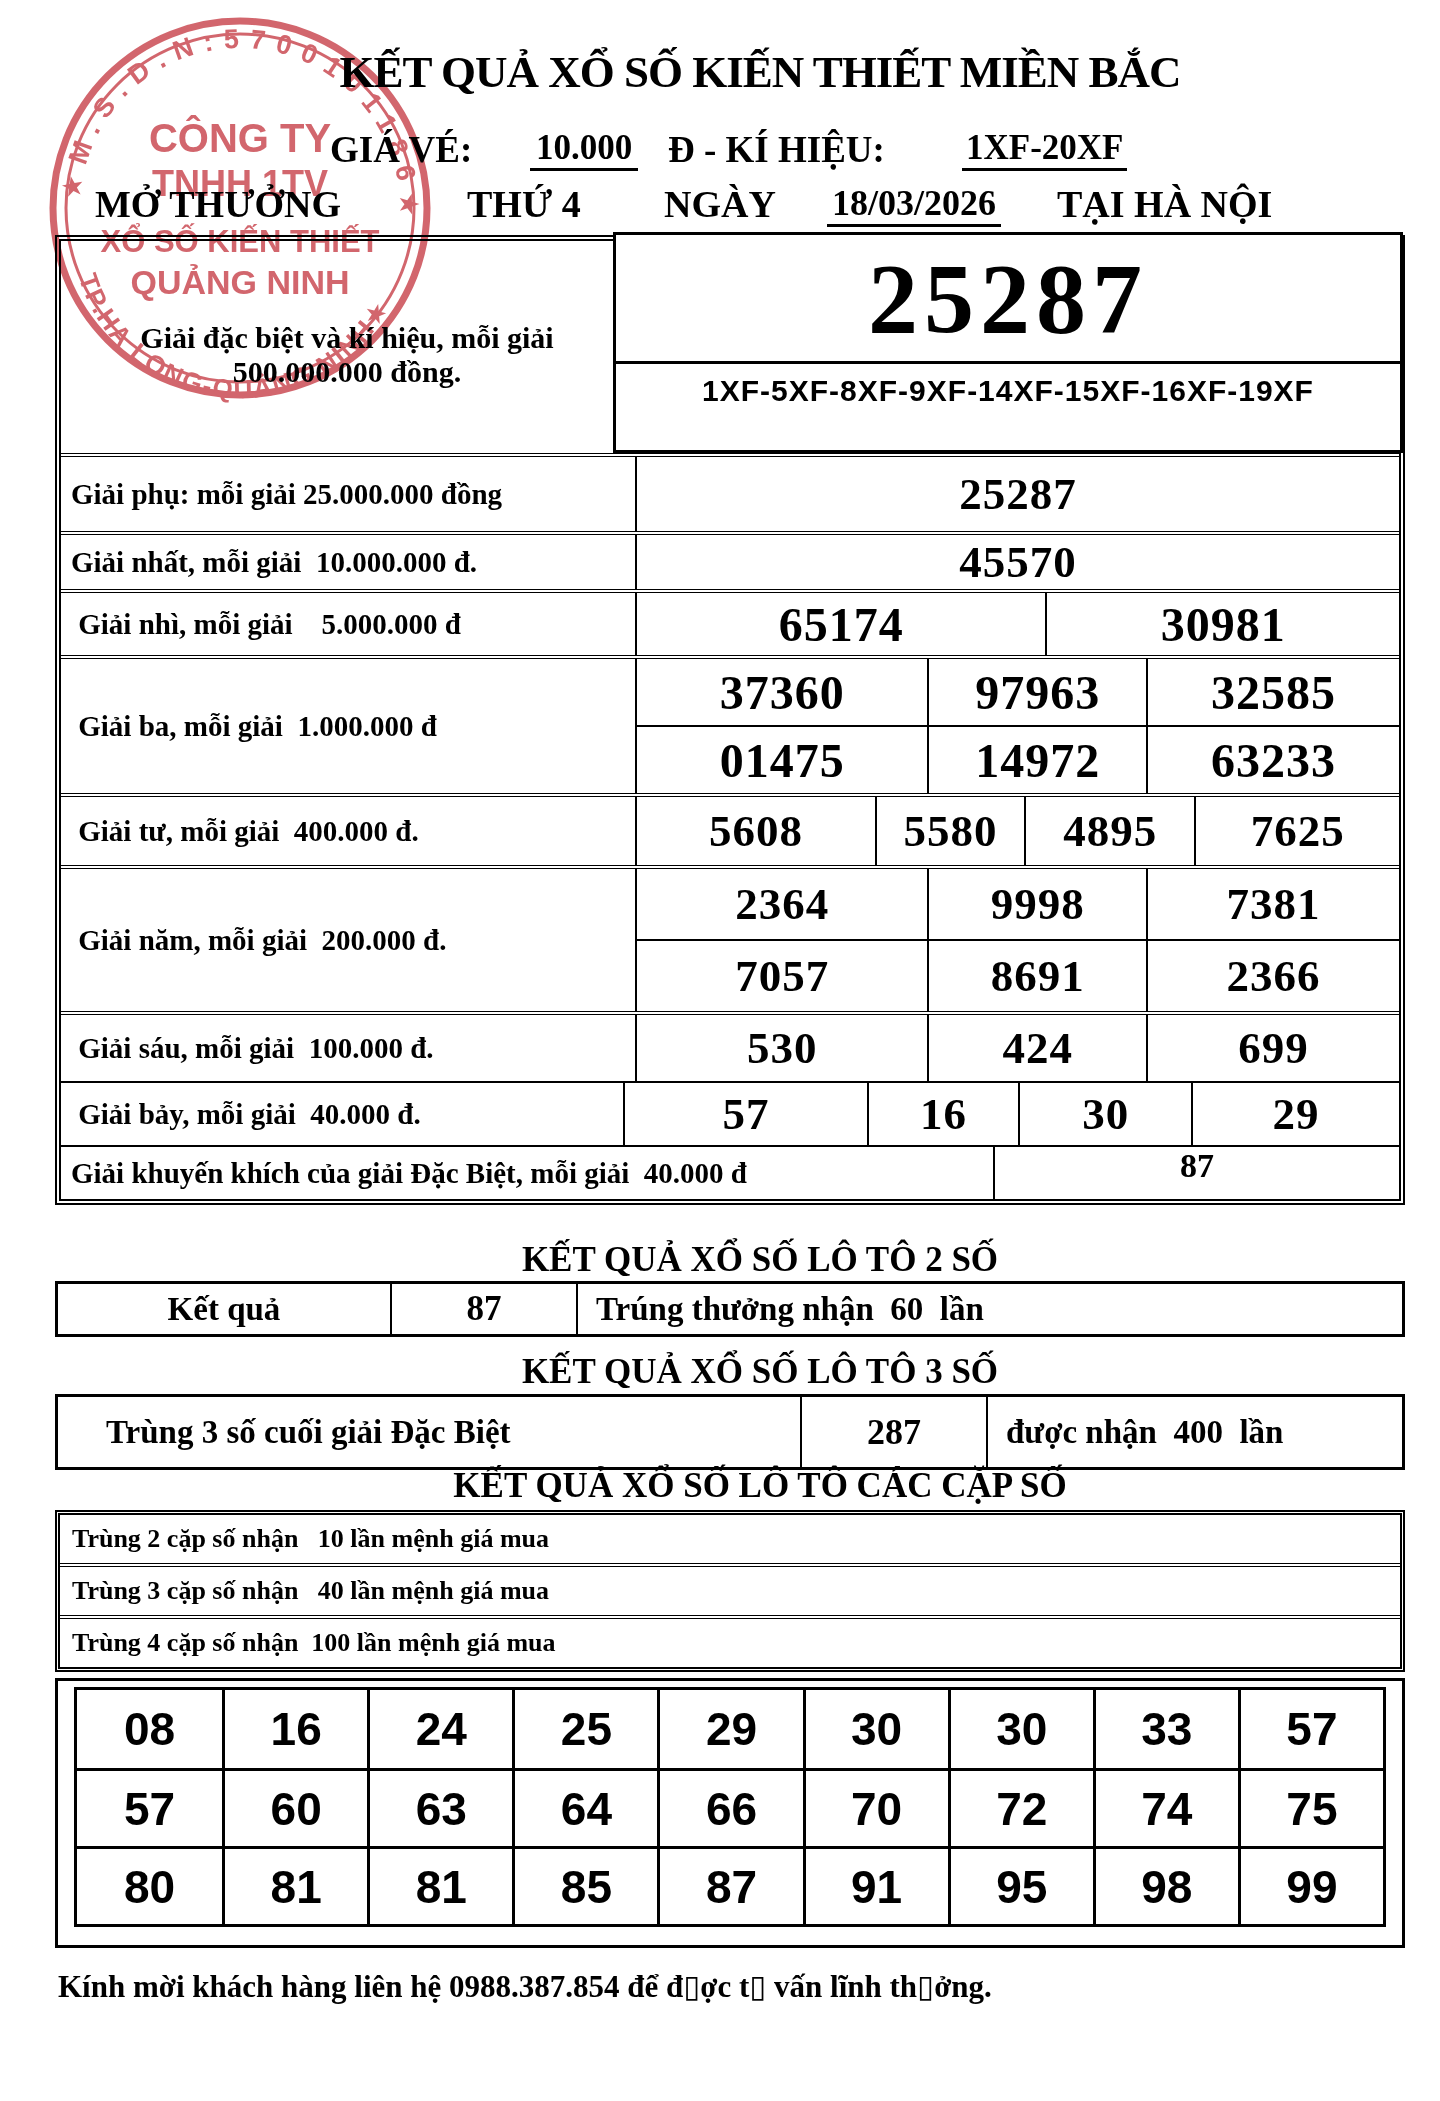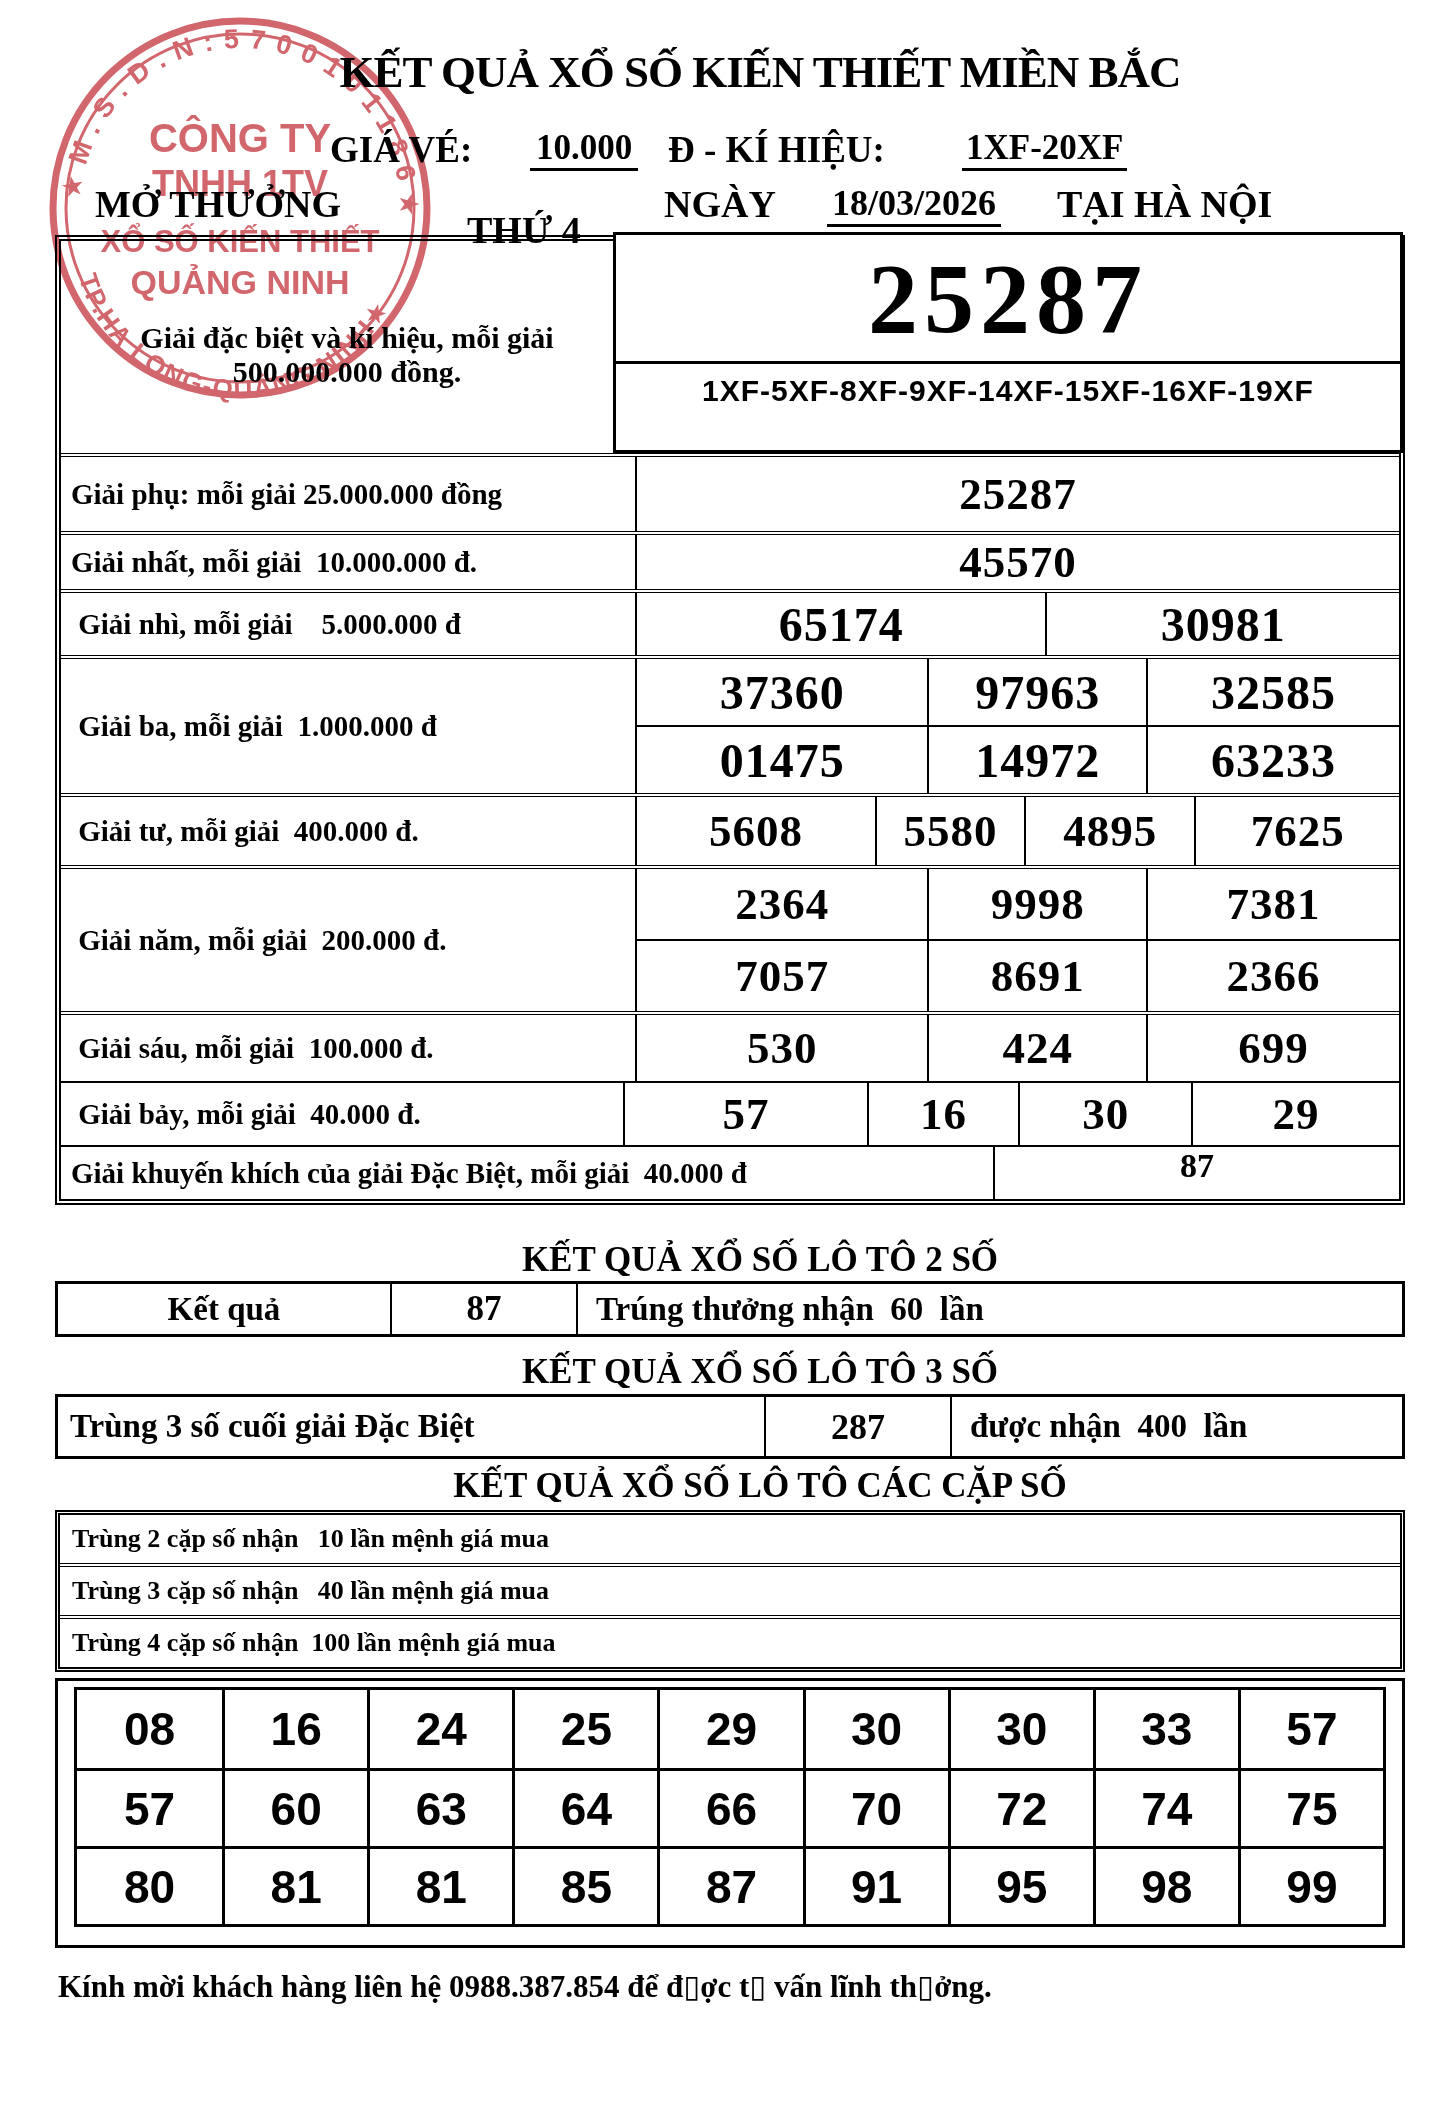--- a/index.html
+++ b/index.html
@@ -10,21 +10,21 @@
   }
   
   .hdr-title{position:absolute;top:46px;left:90px;right:10px;text-align:center;
     font-size:45px;letter-spacing:-1px;white-space:pre;}
   .hline{position:absolute;left:0;width:100%;height:46px;}
   .hline span{position:absolute;white-space:pre;}
   .l2{top:128px;font-size:37px;}
   .l3{top:182px;font-size:38px;}
   .pos-a{left:330px;} .pos-b{left:530px;font-size:35px;border-bottom:3px solid #000;padding:0 6px;}
   .pos-c{left:668px;} .pos-d{left:962px;font-size:35px;border-bottom:3px solid #000;padding:0 4px;}
-  .pos-e{left:95px;} .pos-f{left:467px;margin-top:26px;} .pos-g{left:664px;}
+  .pos-e{left:95px;} .pos-f{left:467px;} .pos-g{left:664px;}
   .pos-h{left:827px;font-size:36px;border-bottom:3px solid #000;padding:0 5px;}
   .pos-i{left:1057px;}
   
   .main-table{position:absolute;top:235px;left:55px;width:1350px;
     border:6px double #000;box-sizing:border-box;display:flex;flex-direction:column;}
   .trow{display:flex;box-sizing:border-box;}
   .sep-d{border-top:4px double #000;gap:12px;} .sep-s{border-top:2px solid #000;}
   .plabel{width:562px;flex:0 0 562px;display:flex;align-items:center;
     font-size:29px;padding-left:10px;box-sizing:border-box;white-space:pre;}
   .vals{flex:1;display:flex;flex-direction:column;border-left:2px solid #000;}
@@ -51,21 +51,21 @@
   
   .sec-title{position:absolute;left:90px;right:10px;text-align:center;font-size:35px;white-space:pre;}
   
   .stable{position:absolute;left:55px;width:1350px;border:3px solid #000;
     box-sizing:border-box;display:flex;}
   .scell{display:flex;align-items:center;box-sizing:border-box;font-size:33px;white-space:pre;}
   .scell + .scell{border-left:2px solid #000;}
   .c-center{justify-content:center;}
   .c-left{justify-content:flex-start;padding-left:18px;}
   .loto2{top:1281px;height:56px;}
-  .loto3{top:1394px;height:65px;}
+  .loto3{top:1394px;height:76px;padding-left:36px;}
   .w-result{flex:0 0 332px;} .w-num2{flex:0 0 186px;font-size:35px;}
   .w-match{flex:0 0 706px;padding-left:12px;} .w-num3{flex:0 0 186px;font-size:36px;}
   .grow{flex:1;}
   
   .rules{position:absolute;top:1510px;left:55px;width:1350px;border:5px double #000;
     box-sizing:border-box;display:flex;flex-direction:column;}
   .rrow{height:48px;display:flex;align-items:center;font-size:26px;
     padding-left:12px;white-space:pre;}
   .rrow + .rrow{border-top:4px double #000;}
   

